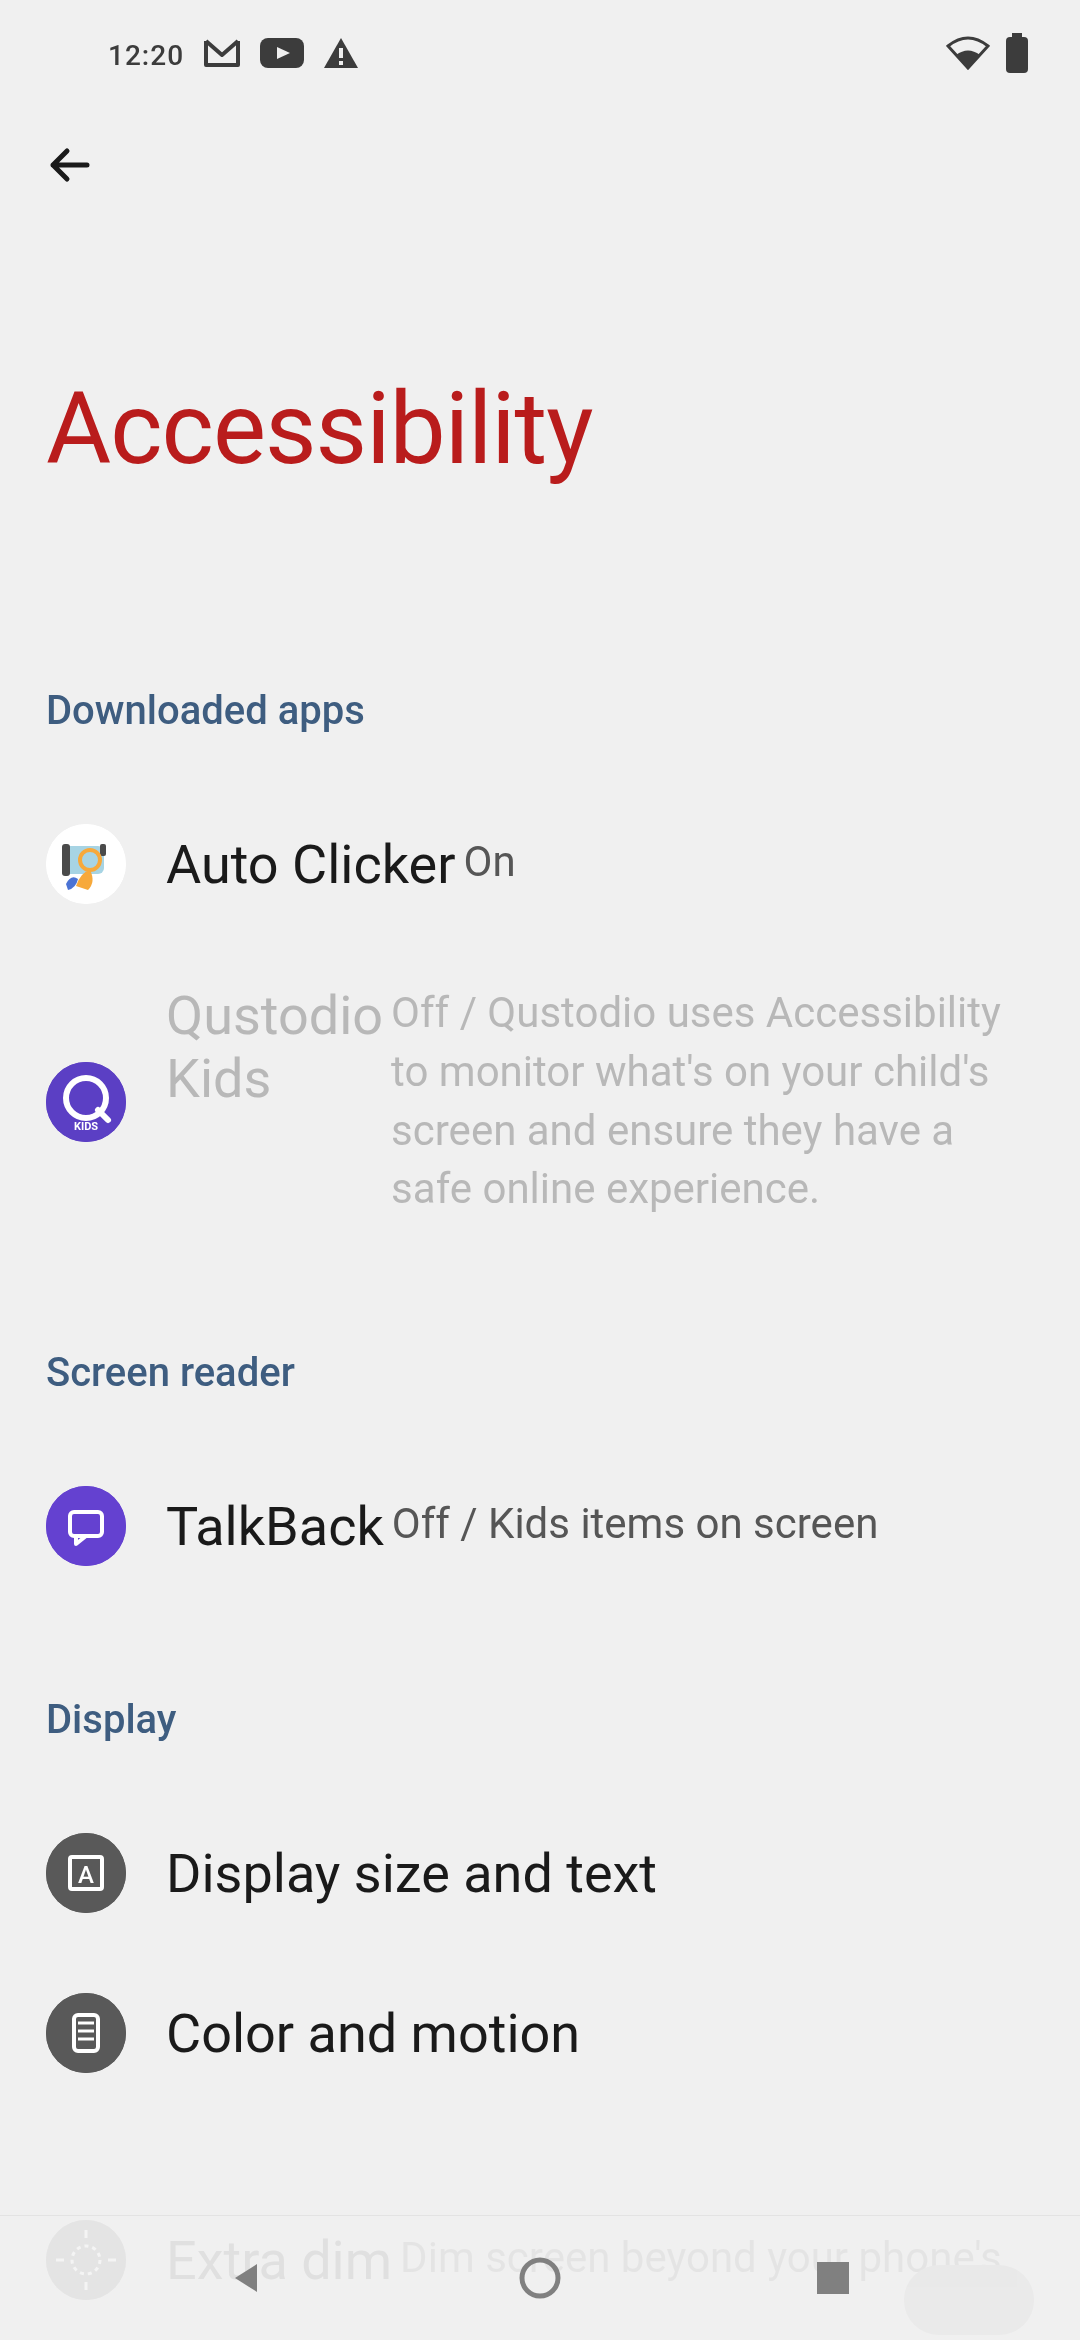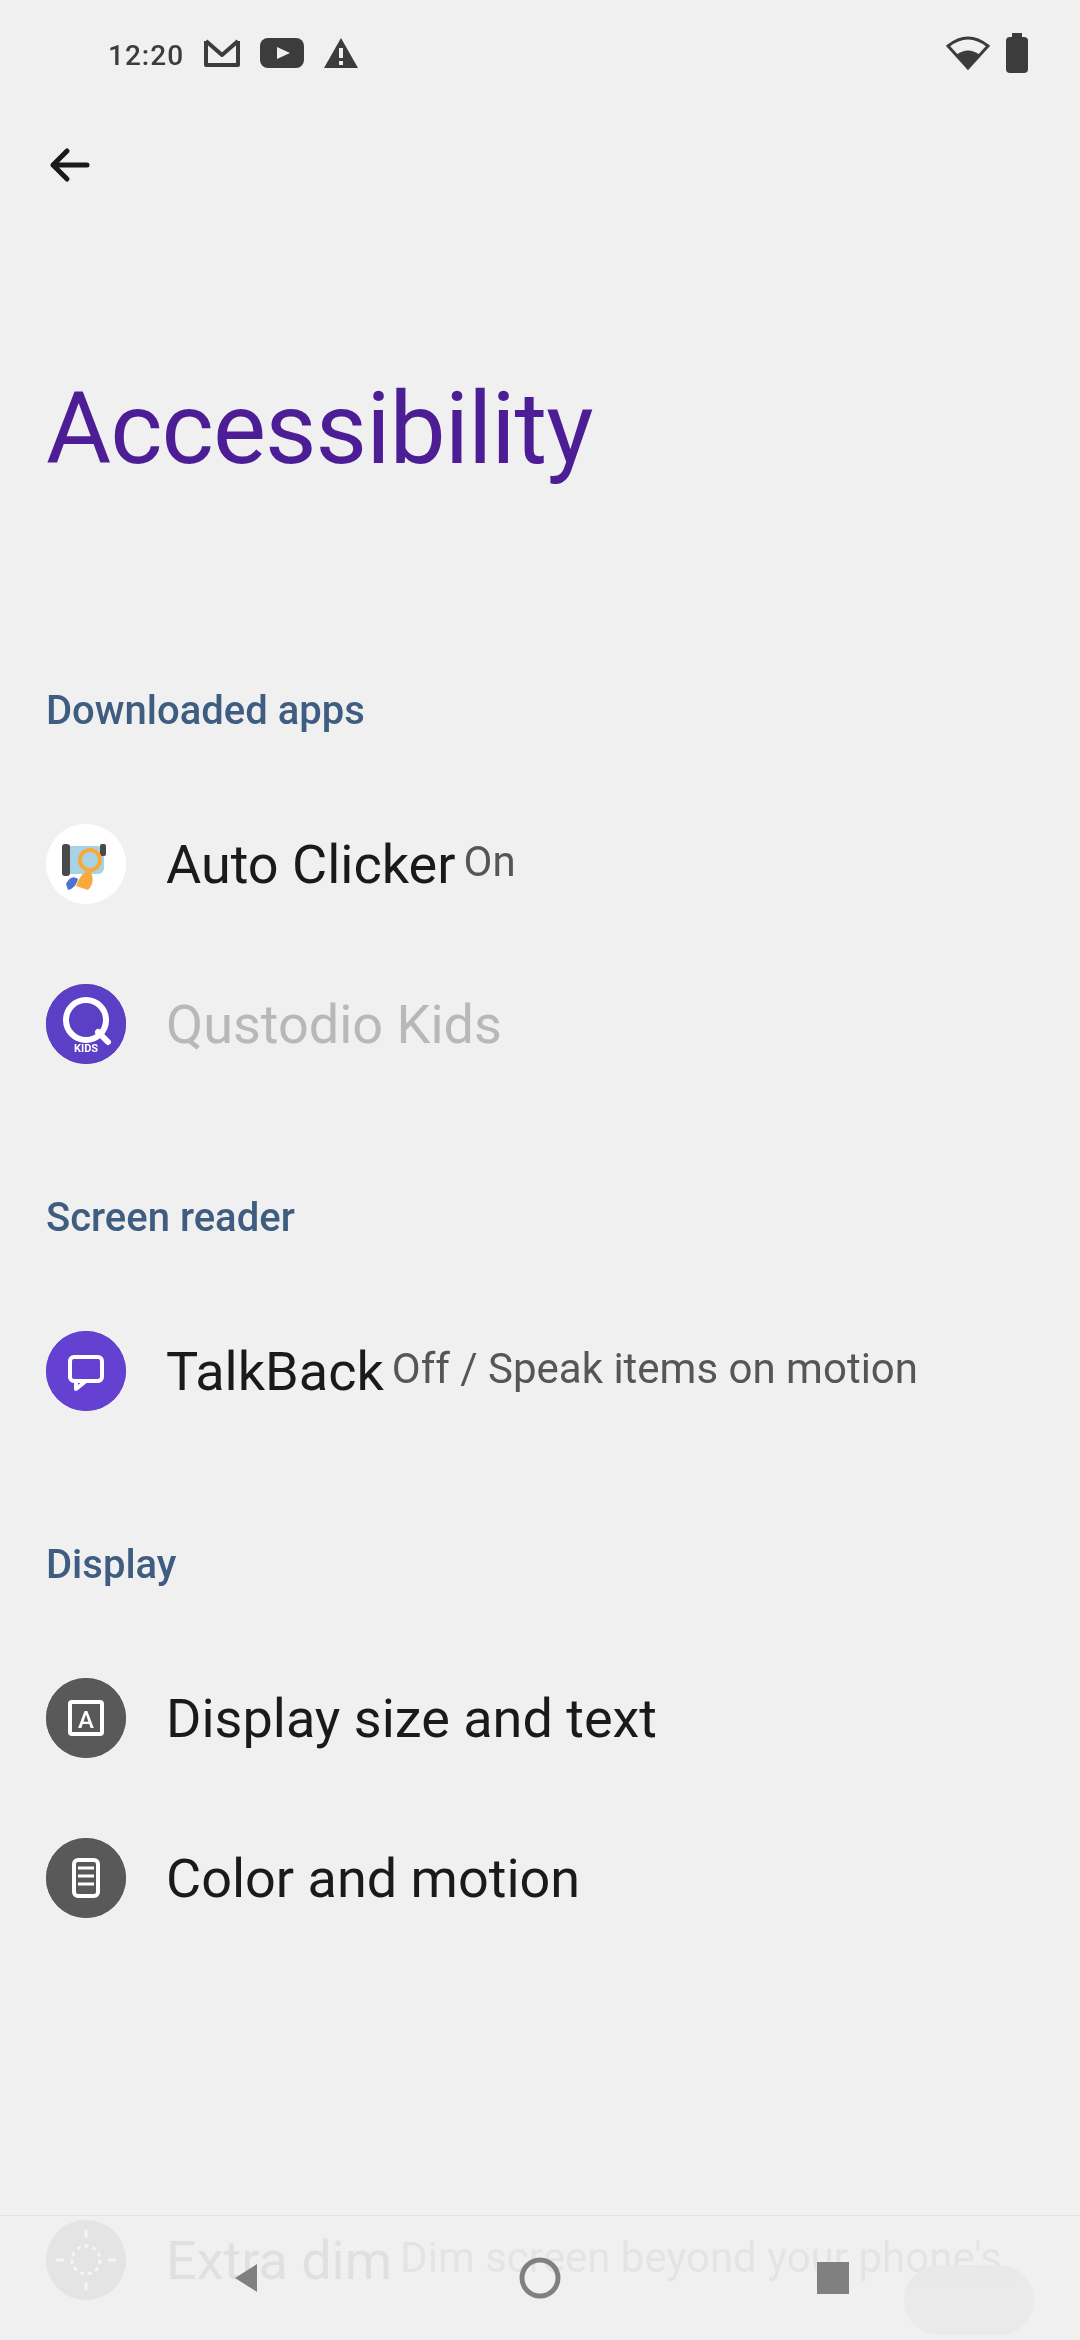--- a/index.html
+++ b/index.html
@@ -59,21 +59,21 @@
       align-items: center;
       justify-content: center;
       cursor: pointer;
     }
     
     
     .page-title {
       padding: 150px 0 0 46px;
       font-size: 100px;
       font-weight: 400;
-      color: #4c1d95;
+      color: #b91c1c;
       letter-spacing: -1px;
     }
     
     
     .content {
       padding-top: 200px;
     }
     .section-header {
       font-size: 40px;
       font-weight: 500;
@@ -268,36 +268,37 @@
     <div class="setting-icon qustodio-icon">
       <svg width="80" height="80" viewBox="0 0 80 80">
         <circle cx="40" cy="40" r="40" fill="#5b3fc4"></circle>
         <circle cx="40" cy="36" r="20" fill="none" stroke="#fff" stroke-width="6"></circle>
         <path d="M52 48 L62 58" stroke="#fff" stroke-width="6" stroke-linecap="round"></path>
         <text x="40" y="68" font-size="11" fill="#fff" text-anchor="middle" font-weight="bold">KIDS</text>
       </svg>
     </div>
     <div class="setting-texts">
       <div class="setting-title">Qustodio Kids</div>
+      <div class="setting-subtitle">Off / Qustodio uses Accessibility to monitor what's on your child's screen and ensure they have a safe online experience.</div>
     </div>
   </div>
 
   <div class="section-header screen-reader">Screen reader</div>
 
   <div class="setting-item">
     <div class="setting-icon talkback-icon">
       <svg width="80" height="80" viewBox="0 0 80 80">
         <circle cx="40" cy="40" r="40" fill="#6441d0"></circle>
         <rect x="24" y="26" width="32" height="24" rx="4" fill="none" stroke="#fff" stroke-width="4"></rect>
         <path d="M30 50 L30 58 L40 50" fill="none" stroke="#fff" stroke-width="4" stroke-linejoin="round"></path>
       </svg>
     </div>
     <div class="setting-texts">
       <div class="setting-title">TalkBack</div>
-      <div class="setting-subtitle">Off / Speak items on motion</div>
+      <div class="setting-subtitle">Off / Kids items on screen</div>
     </div>
   </div>
 
   <div class="section-header display">Display</div>
 
   <div class="setting-item">
     <div class="setting-icon gray-icon">
       <svg width="80" height="80" viewBox="0 0 80 80">
         <circle cx="40" cy="40" r="40" fill="#595959"></circle>
         <rect x="24" y="24" width="32" height="32" rx="2" fill="none" stroke="#fff" stroke-width="4"></rect>

